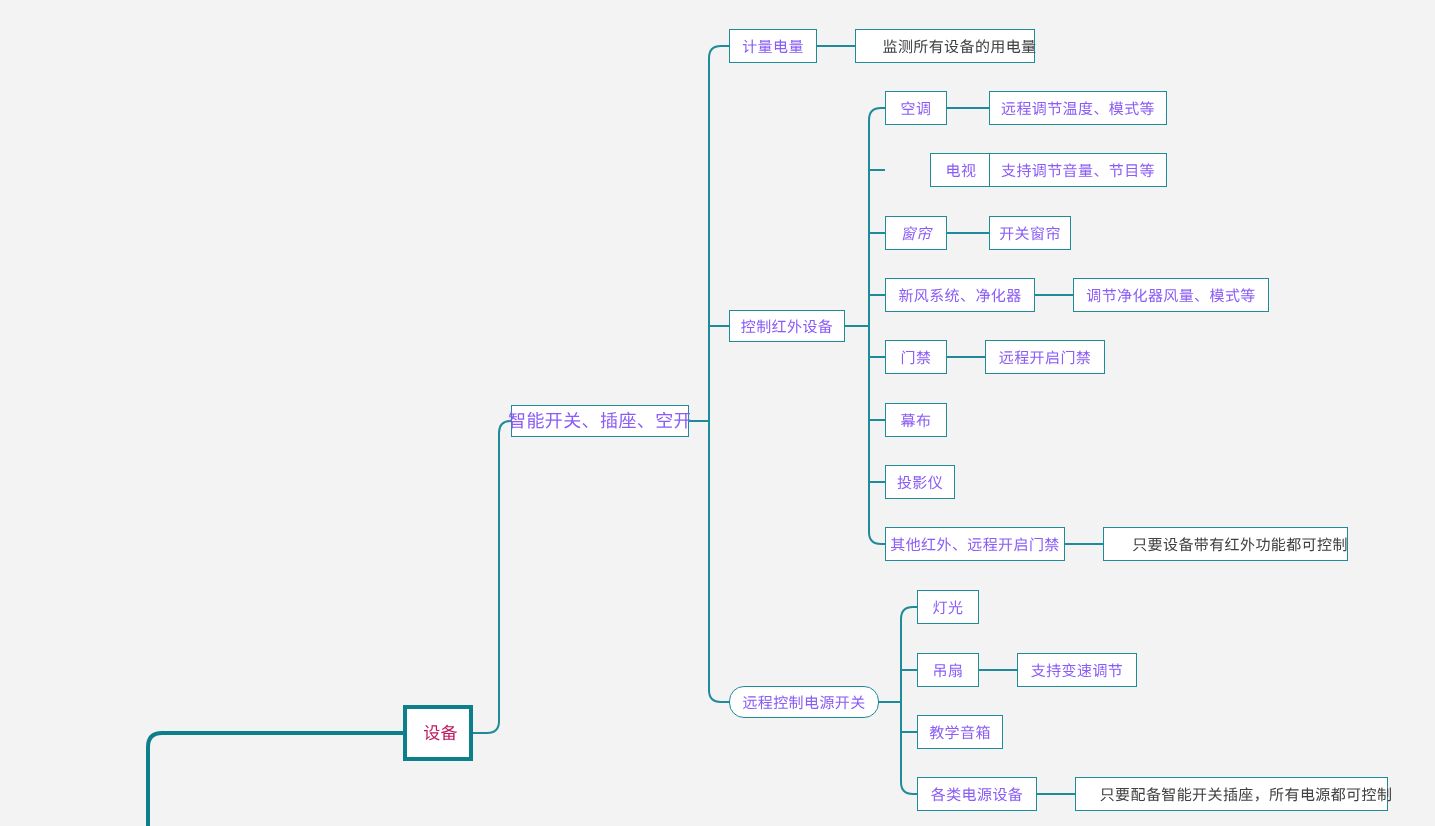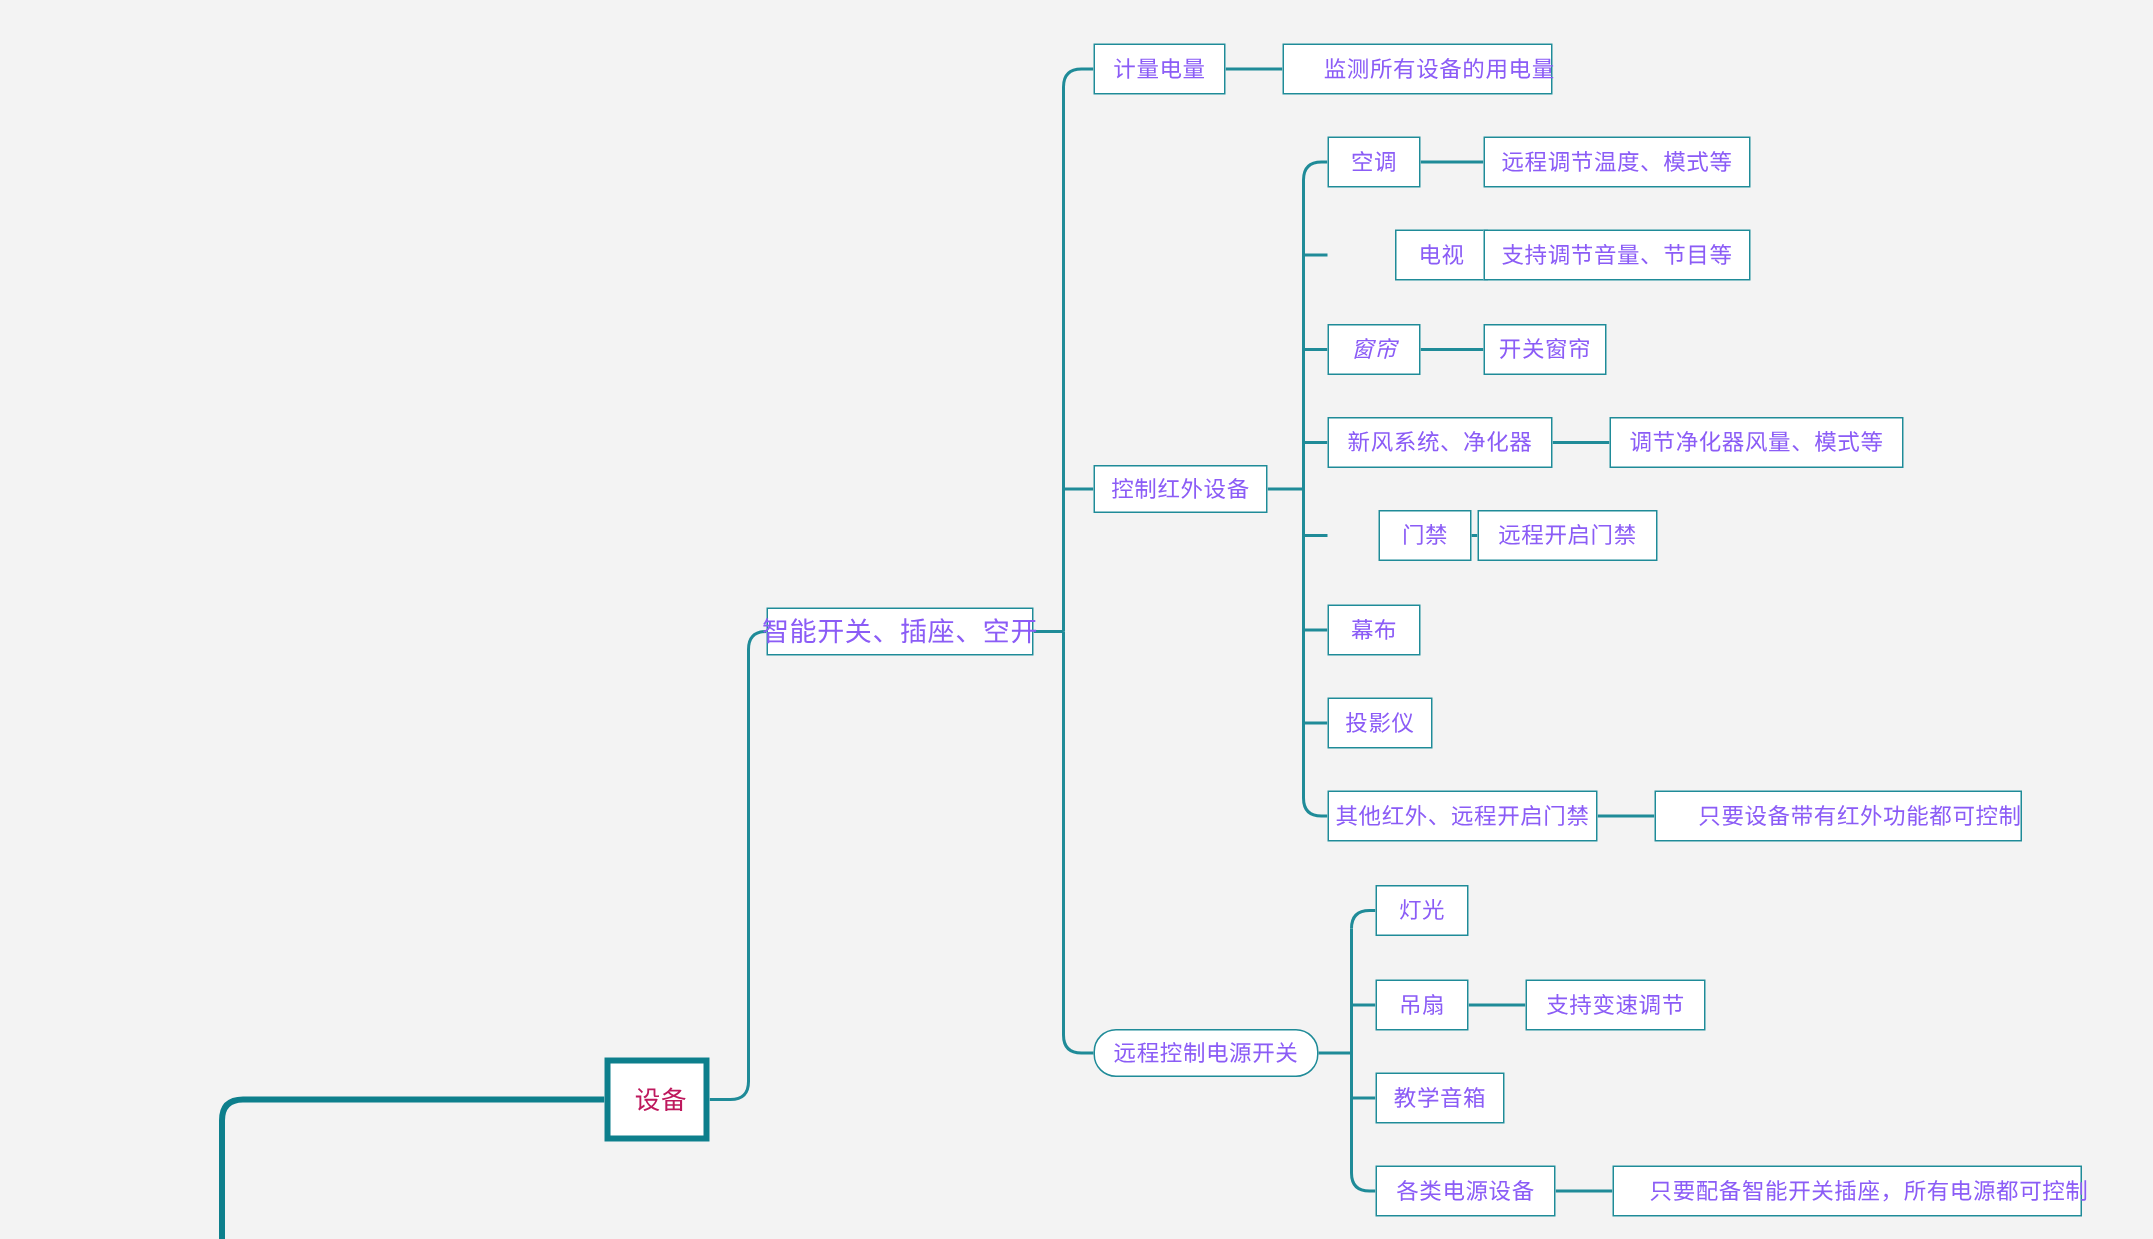--- a/index.html
+++ b/index.html
@@ -47,21 +47,21 @@
   .node.root {
     border: 4px solid #0d7f8c;
     color: #be185d;
     font-size: 17px;
     justify-content: flex-end;
   }
   .node.level2 {
     font-size: 18px;
   }
   .node.annotation {
-    color: #8b5cf6;
+    color: #404040;
     padding-left: 40px;
   }
 </style>
 </head>
 <body>
 
 <div id="mindmap">
 
   <svg id="wire-layer" viewBox="0 0 1435 826" xmlns="http://www.w3.org/2000/svg">
 
@@ -155,21 +155,21 @@
     <span>开关窗帘</span>
   </div>
 
   <div class="node" style="left:885px; top:278px; width:150px; height:34px;">
     <span>新风系统、净化器</span>
   </div>
   <div class="node" style="left:1073px; top:278px; width:196px; height:34px;">
     <span>调节净化器风量、模式等</span>
   </div>
 
-  <div class="node" style="left:885px; top:340px; width:62px; height:34px;margin-left:34px;">
+  <div class="node" style="left:885px; top:340px; width:62px; height:34px;">
     <span>门禁</span>
   </div>
   <div class="node" style="left:985px; top:340px; width:120px; height:34px;">
     <span>远程开启门禁</span>
   </div>
 
   <div class="node" style="left:885px; top:403px; width:62px; height:34px;">
     <span>幕布</span>
   </div>
 

